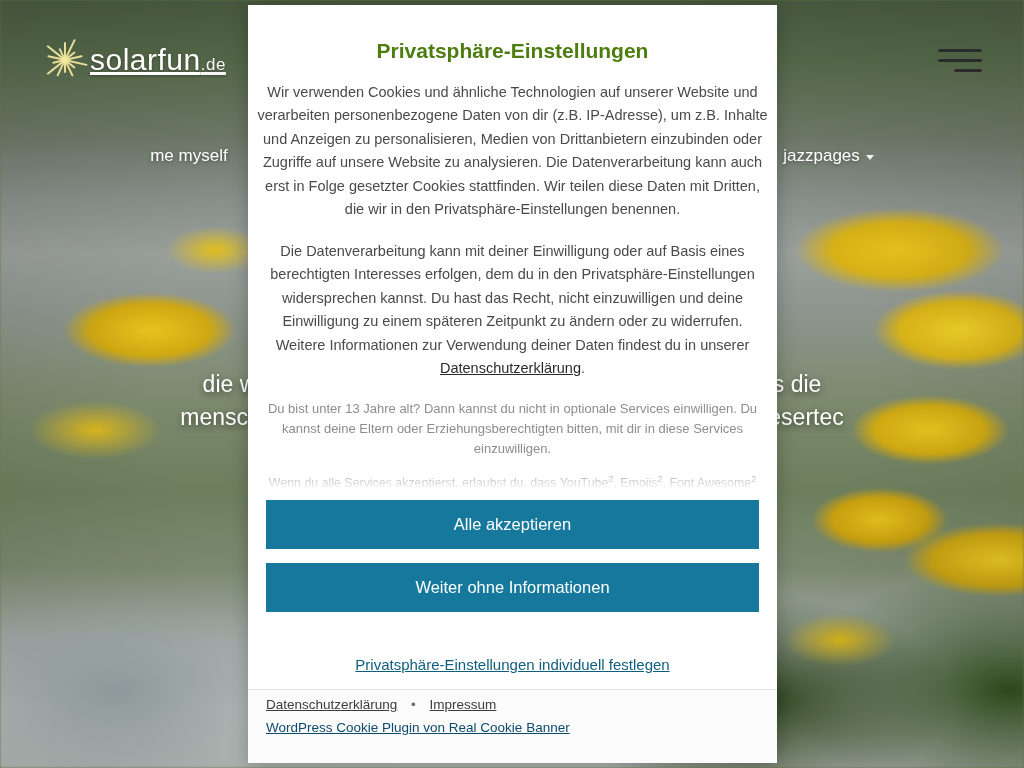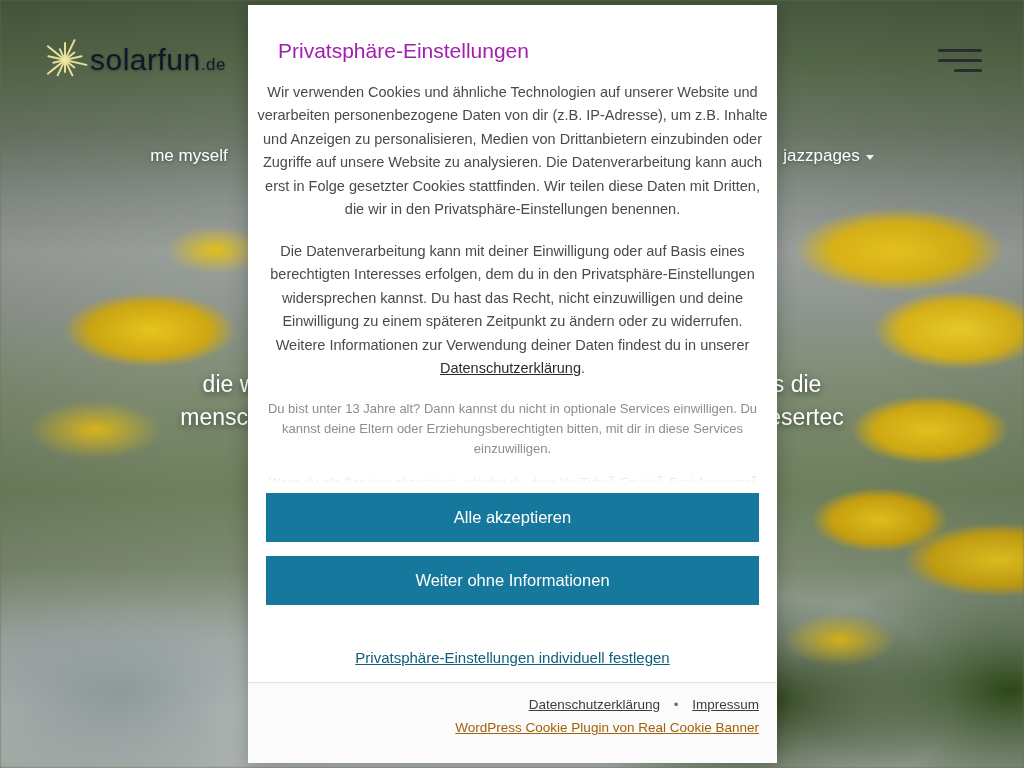--- a/index.html
+++ b/index.html
@@ -66,22 +66,22 @@
   .logo { display: flex; align-items: center; gap: 4px; }
   .logo-burst { position: relative; width: 44px; height: 44px; }
   .logo-burst span {
     position: absolute; left: 50%; top: 50%;
     width: 2px; height: 21px; background: #f4e9a0;
     transform-origin: 50% 0;
     border-radius: 1px;
     opacity: .92;
   }
   .logo-text {
-    color: #0f172a; font-size: 30px; letter-spacing: .5px;
-    font-weight: 400; text-shadow: 0 1px 3px rgba(0,0,0,.35);
+    color: #ffffff; font-size: 30px; letter-spacing: .5px;
+    font-weight: 400; text-shadow: 0 1px 3px rgba(0,0,0,.35); text-decoration: underline;
   }
   .logo-text .tld { font-size: 17px; opacity: .95; }
 
   .burger { width: 44px; height: 26px; position: relative; cursor: pointer; }
   .burger i {
     position: absolute; right: 0; height: 3px; background: #2b2b2b;
     border-radius: 2px; display: block;
   }
   .burger i:nth-child(1) { top: 2px; width: 44px; }
   .burger i:nth-child(2) { top: 12px; width: 44px; }
@@ -121,24 +121,25 @@
   }
   .banner {
     position: absolute; left: 248px; top: 5px;
     width: 529px; height: 758px;
     background: #ffffff;
     box-shadow: 0 2px 18px rgba(0,0,0,.25);
     display: flex; flex-direction: column;
     overflow: hidden;
   }
   .banner-title {
+    text-align: center;
     font-size: 21px;
-    color: #a21caf;
+    color: #4d7c0f;
     padding: 34px 30px 18px;
-    font-weight: 400;
+    font-weight: 700;
   }
   .banner-body {
     padding: 0 8px;
     overflow: hidden;
     flex: 1 1 auto;
     position: relative;
   }
   .banner-body p {
     margin: 0 0 18px;
     text-align: center;
@@ -185,27 +186,27 @@
     font-size: 15px;
     text-decoration: underline;
     padding: 4px 0 16px;
     cursor: pointer;
     margin-top: 40px;
   }
   .banner-footer {
     flex: 0 0 auto;
     border-top: 1px solid #e2e2e2;
     background: #fbfbfb;
-    padding: 14px 18px 20px;
-    text-align: right;
+    padding: 7px 18px 20px;
+    text-align: left;
   }
   .footer-row { margin-bottom: 8px; font-size: 13.5px; }
   .footer-row a { color: #3c3c3c; text-decoration: underline; cursor: pointer; }
   .dot { display: inline-block; margin: 0 10px; color: #6b6b6b; }
-  .footer-row.last a { color: #a16207; }
+  .footer-row.last a { color: #0c4a6e; }
 </style>
 </head>
 <body>
 
 <div class="page">
   <div class="bg"></div>
   <div class="bg-vignette"></div>
 
   <div class="site-header">
     <div class="logo">

